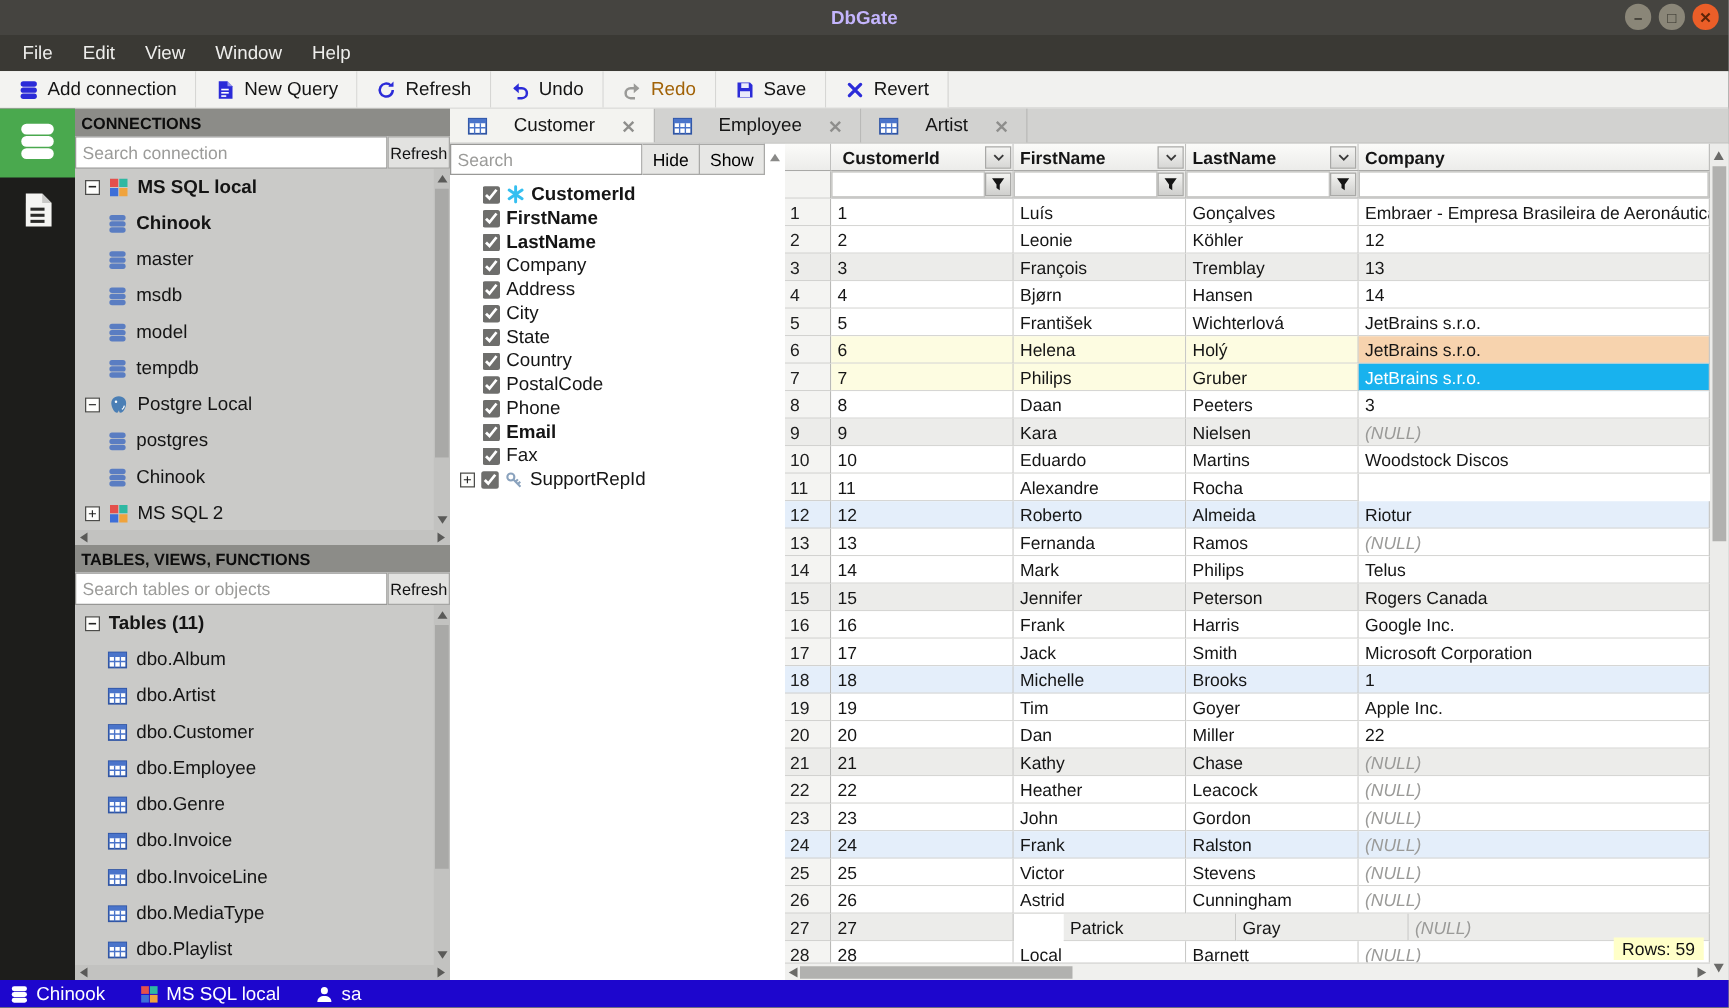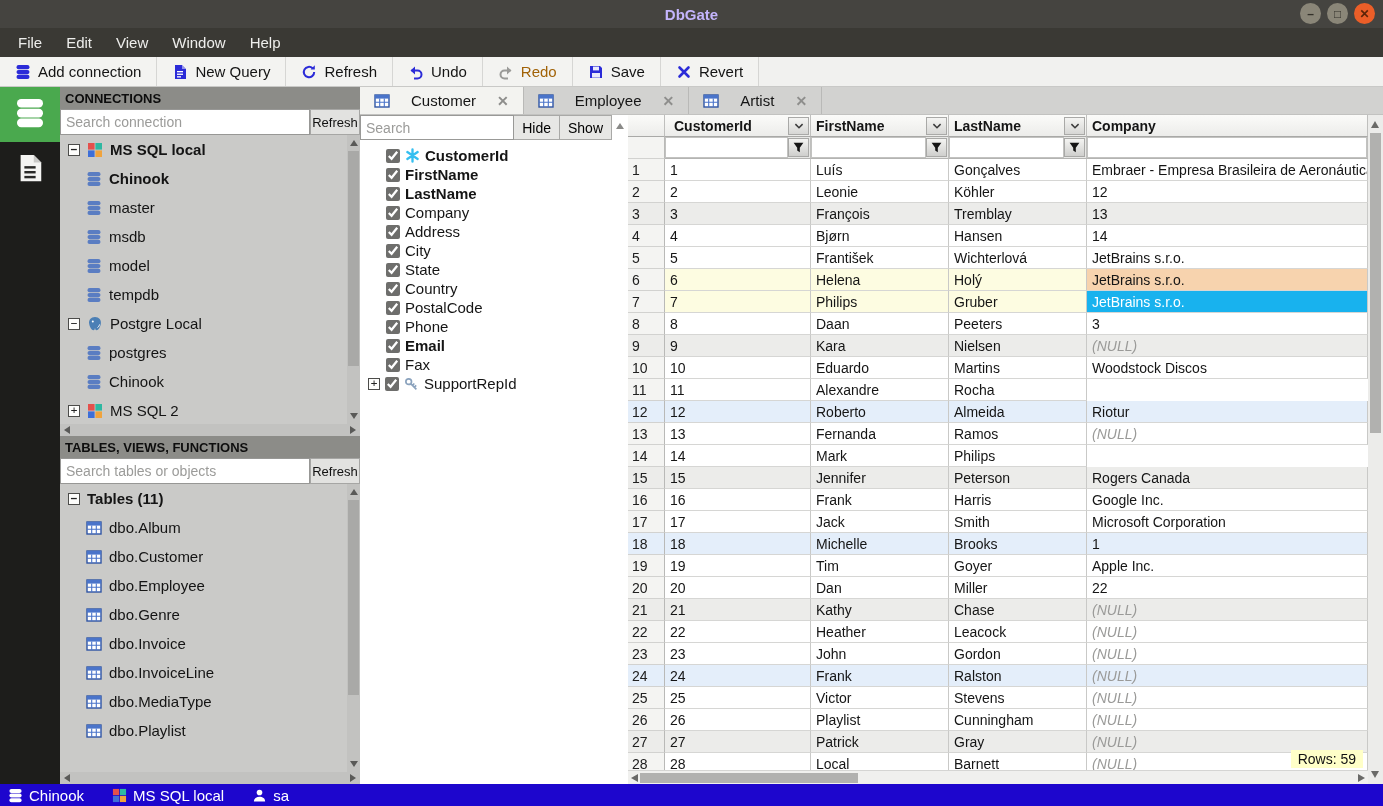--- a/index.html
+++ b/index.html
@@ -410,20 +410,30 @@
           <span>dbo.Album</span>
         </div>
         <div class="tree-row child">
           <span style="display: inline-flex;">
             <svg viewBox="0 0 16 16">
               <rect x="1" y="2" width="14" height="12" fill="#fff" stroke="#2f55a4" stroke-width="1.4"></rect>
               <rect x="1" y="2" width="14" height="3.6" fill="#4a74ca"></rect>
               <path d="M1 9.2h14M5.7 5.6v8.4M10.3 5.6v8.4" stroke="#4a74ca" stroke-width="1.1"></path>
             </svg>
           </span>
+          <span>dbo.Artist</span>
+        </div>
+        <div class="tree-row child">
+          <span style="display: inline-flex;">
+            <svg viewBox="0 0 16 16">
+              <rect x="1" y="2" width="14" height="12" fill="#fff" stroke="#2f55a4" stroke-width="1.4"></rect>
+              <rect x="1" y="2" width="14" height="3.6" fill="#4a74ca"></rect>
+              <path d="M1 9.2h14M5.7 5.6v8.4M10.3 5.6v8.4" stroke="#4a74ca" stroke-width="1.1"></path>
+            </svg>
+          </span>
           <span>dbo.Customer</span>
         </div>
         <div class="tree-row child">
           <span style="display: inline-flex;">
             <svg viewBox="0 0 16 16">
               <rect x="1" y="2" width="14" height="12" fill="#fff" stroke="#2f55a4" stroke-width="1.4"></rect>
               <rect x="1" y="2" width="14" height="3.6" fill="#4a74ca"></rect>
               <path d="M1 9.2h14M5.7 5.6v8.4M10.3 5.6v8.4" stroke="#4a74ca" stroke-width="1.1"></path>
             </svg>
           </span>
@@ -775,20 +785,21 @@
               <div class="cell" style="width: 138px; flex: 0 0 auto;">Ramos</div>
               <div class="cell" style="width: 281px; flex: 1 1 0%;">
                 <span class="nullv">(NULL)</span>
               </div>
             </div>
             <div class="g-row ">
               <div class="gutter" style="width: 37px; flex: 0 0 auto;">14</div>
               <div class="cell" style="width: 146px; flex: 0 0 auto;">14</div>
               <div class="cell" style="width: 138px; flex: 0 0 auto;">Mark</div>
               <div class="cell" style="width: 138px; flex: 0 0 auto;">Philips</div>
+              <div class="cell" style="width: 281px; flex: 1 1 0%;">Telus</div>
             </div>
             <div class="g-row gray">
               <div class="gutter" style="width: 37px; flex: 0 0 auto;">15</div>
               <div class="cell" style="width: 146px; flex: 0 0 auto;">15</div>
               <div class="cell" style="width: 138px; flex: 0 0 auto;">Jennifer</div>
               <div class="cell" style="width: 138px; flex: 0 0 auto;">Peterson</div>
               <div class="cell" style="width: 281px; flex: 1 1 0%;">Rogers Canada</div>
             </div>
             <div class="g-row ">
               <div class="gutter" style="width: 37px; flex: 0 0 auto;">16</div>
@@ -866,30 +877,30 @@
               <div class="cell" style="width: 146px; flex: 0 0 auto;">25</div>
               <div class="cell" style="width: 138px; flex: 0 0 auto;">Victor</div>
               <div class="cell" style="width: 138px; flex: 0 0 auto;">Stevens</div>
               <div class="cell" style="width: 281px; flex: 1 1 0%;">
                 <span class="nullv">(NULL)</span>
               </div>
             </div>
             <div class="g-row ">
               <div class="gutter" style="width: 37px; flex: 0 0 auto;">26</div>
               <div class="cell" style="width: 146px; flex: 0 0 auto;">26</div>
-              <div class="cell" style="width: 138px; flex: 0 0 auto;">Playlist</div>
+              <div class="cell" style="width: 138px; flex: 0 0 auto;">Astrid</div>
               <div class="cell" style="width: 138px; flex: 0 0 auto;">Cunningham</div>
               <div class="cell" style="width: 281px; flex: 1 1 0%;">
                 <span class="nullv">(NULL)</span>
               </div>
             </div>
             <div class="g-row gray">
               <div class="gutter" style="width: 37px; flex: 0 0 auto;">27</div>
               <div class="cell" style="width: 146px; flex: 0 0 auto;">27</div>
-              <div class="cell" style="width: 138px; flex: 0 0 auto;">Patrick</div>
+              <div class="cell" style="width: 138px; flex: 0 0 auto; margin-left: 40px;">Patrick</div>
               <div class="cell" style="width: 138px; flex: 0 0 auto;">Gray</div>
               <div class="cell" style="width: 281px; flex: 1 1 0%;">
                 <span class="nullv">(NULL)</span>
               </div>
             </div>
             <div class="g-row ">
               <div class="gutter" style="width: 37px; flex: 0 0 auto;">28</div>
               <div class="cell" style="width: 146px; flex: 0 0 auto;">28</div>
               <div class="cell" style="width: 138px; flex: 0 0 auto;">Local</div>
               <div class="cell" style="width: 138px; flex: 0 0 auto;">Barnett</div>

